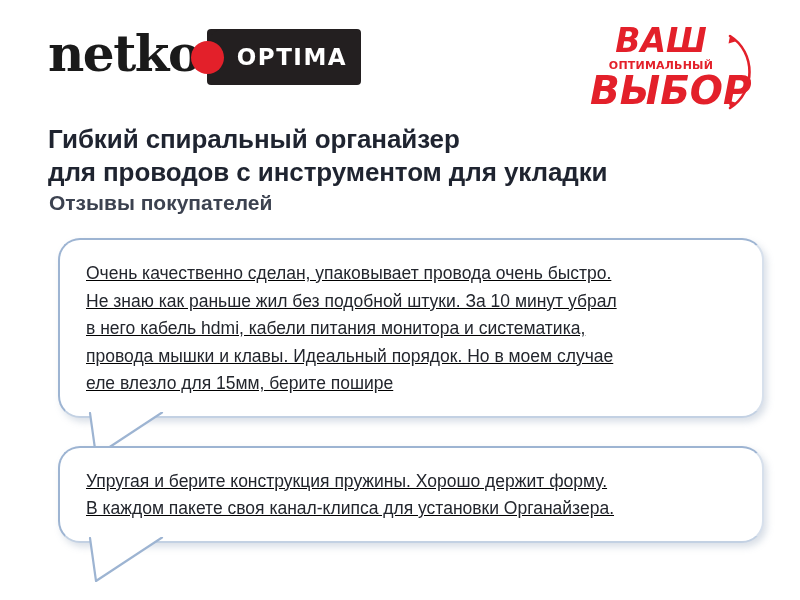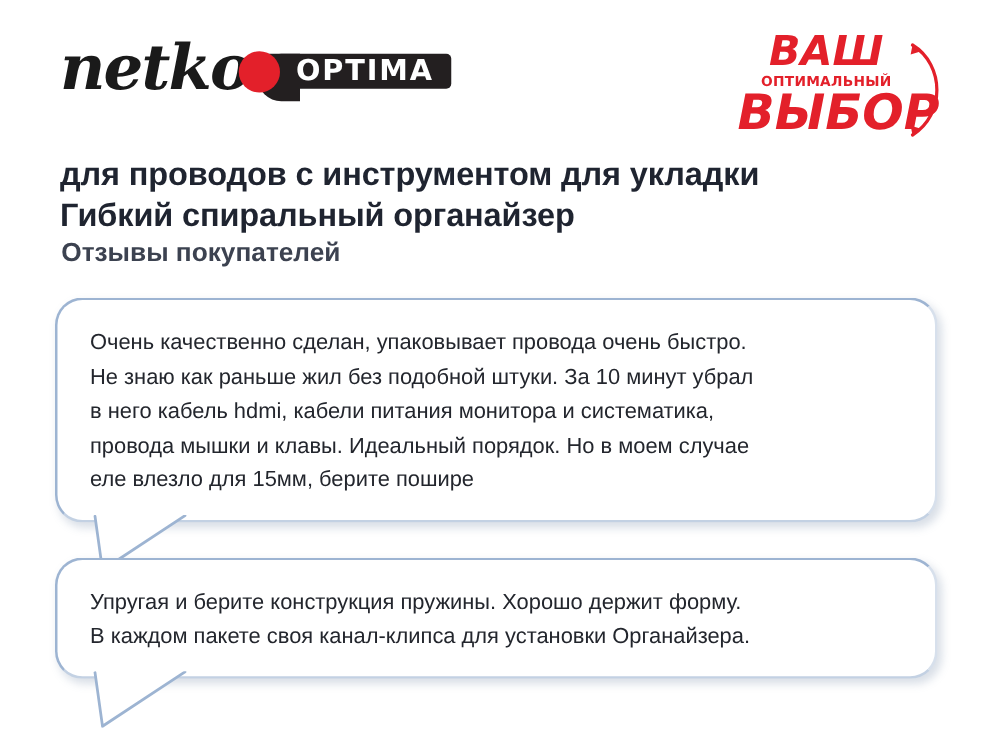--- a/index.html
+++ b/index.html
@@ -33,36 +33,35 @@
     align-items: center;
   }
   .netko-word {
     font-family: "DejaVu Serif", serif;
     font-weight: bold;
     font-size: 50px;
     line-height: 50px;
     letter-spacing: -1.5px;
     color: #1a1a1a;
     display: block;
-    font-style: italic;
   }
   .netko-dot {
     width: 33px;
     height: 33px;
     border-radius: 50%;
     background: #e3202a;
     display: block;
     margin-left: -9px;
     margin-top: 6px;
     position: relative;
     z-index: 3;
   }
   .optima-badge {
     margin-left: -17px;
-    height: 28px;
+    height: 56px;
     background: #231f20;
     border-radius: 4px 4px 4px 4px;
     display: flex;
     align-items: center;
     padding: 0 14px 0 30px;
     margin-top: 5px;
     position: relative;
     z-index: 1;
   }
   .optima-badge::before {
@@ -160,21 +159,22 @@
   
   .reviews {
     position: absolute;
     left: 0;
     top: 238px;
     width: 800px;
   }
   .bubble-wrap {
     position: relative;
     width: 706px;
-    margin-left: 44px;
+    margin-left: 58px;
+    text-decoration: underline;
   }
   .bubble-wrap + .bubble-wrap { margin-top: 28px; }
 
   .bubble {
     position: relative;
     box-sizing: border-box;
     border-radius: 22px;
     background: #ffffff;
     border: 2px solid #9db4d2;
     border-right-color: #d7e0ec;
@@ -219,22 +219,22 @@
     </div>
     <svg class="choice-arc" viewBox="0 0 46 92">
       <path d="M10 10 C 36 26, 36 66, 10 82" fill="none" stroke="#e3202a" stroke-width="2.6" stroke-linecap="round"></path>
       <path d="M10 10 L 17 15 L 8.5 17.5 Z" fill="#e3202a"></path>
       <path d="M10 82 L 17 77 L 8.5 74.5 Z" fill="#e3202a"></path>
     </svg>
   </div>
 </div>
 
 <h1 class="page-title">
+  <span class="t-line">Гибкий спиральный органайзер</span>
   <span class="t-line">для проводов с инструментом для укладки</span>
-  <span class="t-line">Гибкий спиральный органайзер</span>
 </h1>
 
 <div class="section-subtitle">Отзывы покупателей</div>
 
 <div class="reviews">
 
   <div class="bubble-wrap">
     <div class="bubble">
       <div class="bubble-text">Очень качественно сделан, упаковывает провода очень быстро.
 Не знаю как раньше жил без подобной штуки. За 10 минут убрал

